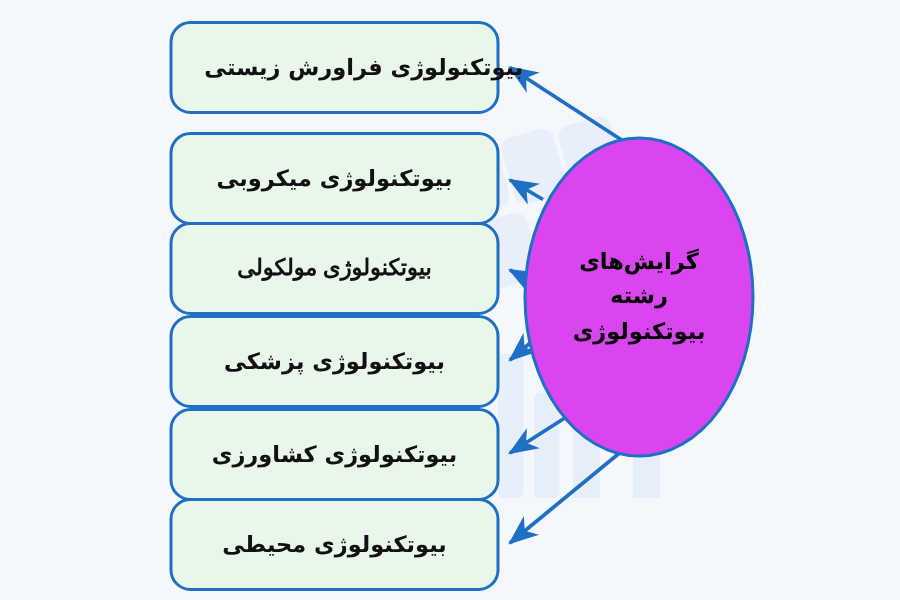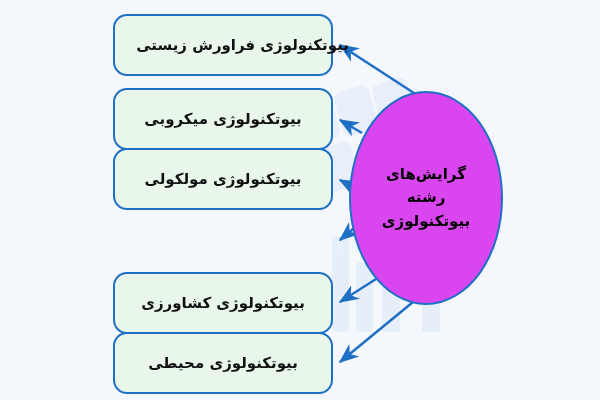--- a/index.html
+++ b/index.html
@@ -108,24 +108,27 @@
   </svg>
 
   <div class="branch-node" style="left:113px; top:14px; width:220px; height:62px;padding-left:39px;">
     <span class="branch-label">بیوتکنولوژی فراورش زیستی</span>
   </div>
 
   <div class="branch-node" style="left:113px; top:88px; width:220px; height:62px;">
     <span class="branch-label">بیوتکنولوژی میکروبی</span>
   </div>
 
-  <div class="branch-node" style="left:113px; top:148px; width:220px; height:62px;">
+  <div class="branch-node" style="left:113px; top:148px; width:220px; height:62px;font-family:Liberation Serif, serif;">
     <span class="branch-label">بیوتکنولوژی مولکولی</span>
   </div>
 
+  <div class="branch-node" style="left:113px; top:210px; width:220px; height:62px;">
+    <span class="branch-label">بیوتکنولوژی پزشکی</span>
+  </div>
 
   <div class="branch-node" style="left:113px; top:332px; width:220px; height:62px;">
     <span class="branch-label">بیوتکنولوژی محیطی</span>
   </div>
 
   <div class="branch-node" style="left:113px; top:272px; width:220px; height:62px;">
     <span class="branch-label">بیوتکنولوژی کشاورزی</span>
   </div>
 
   <div id="central-node" style="left:349px; top:91px; width:154px; height:214px;">

